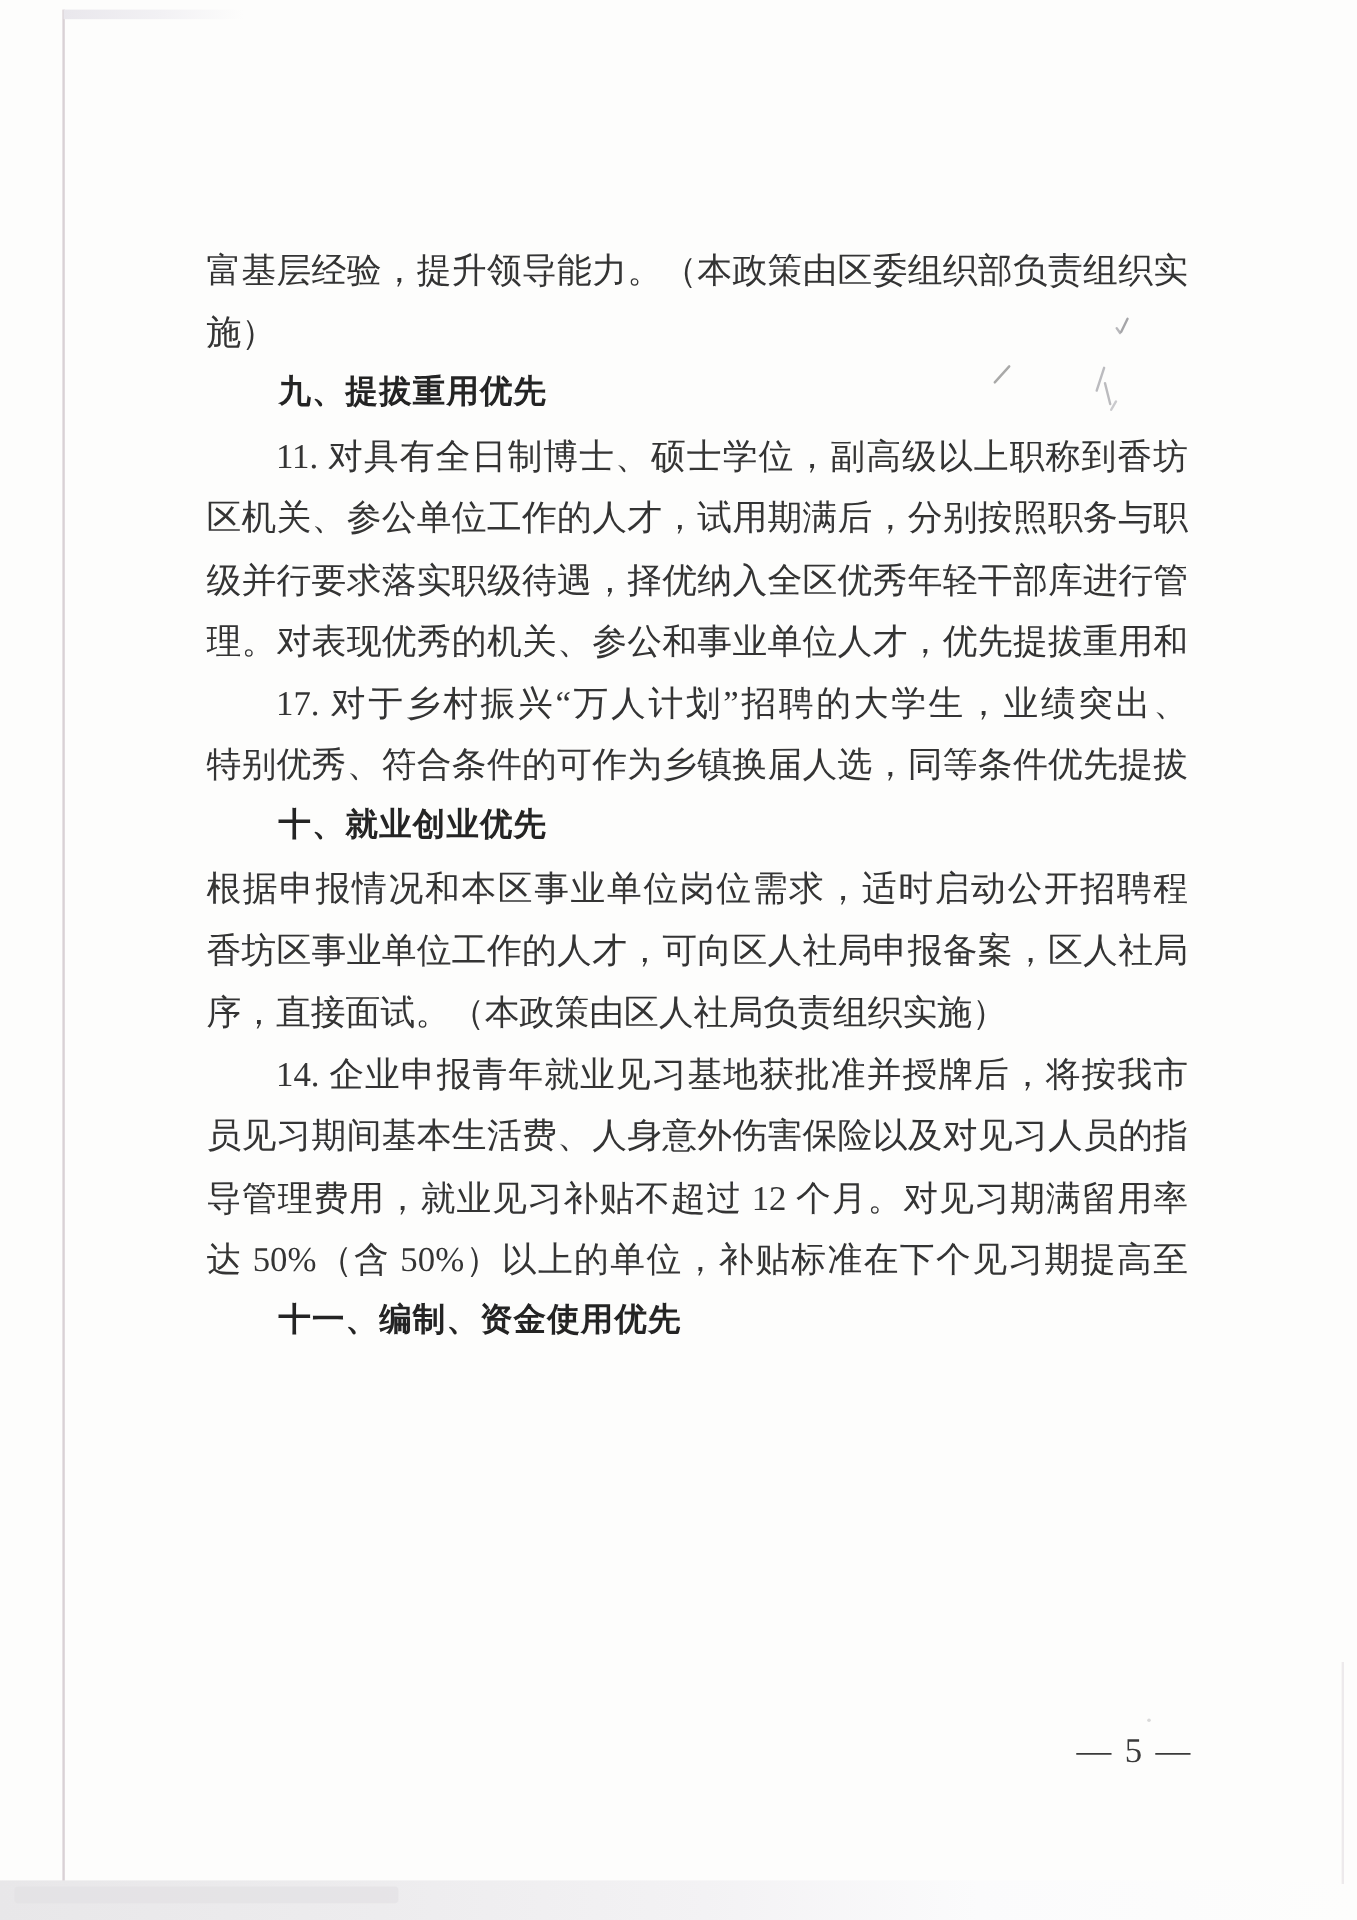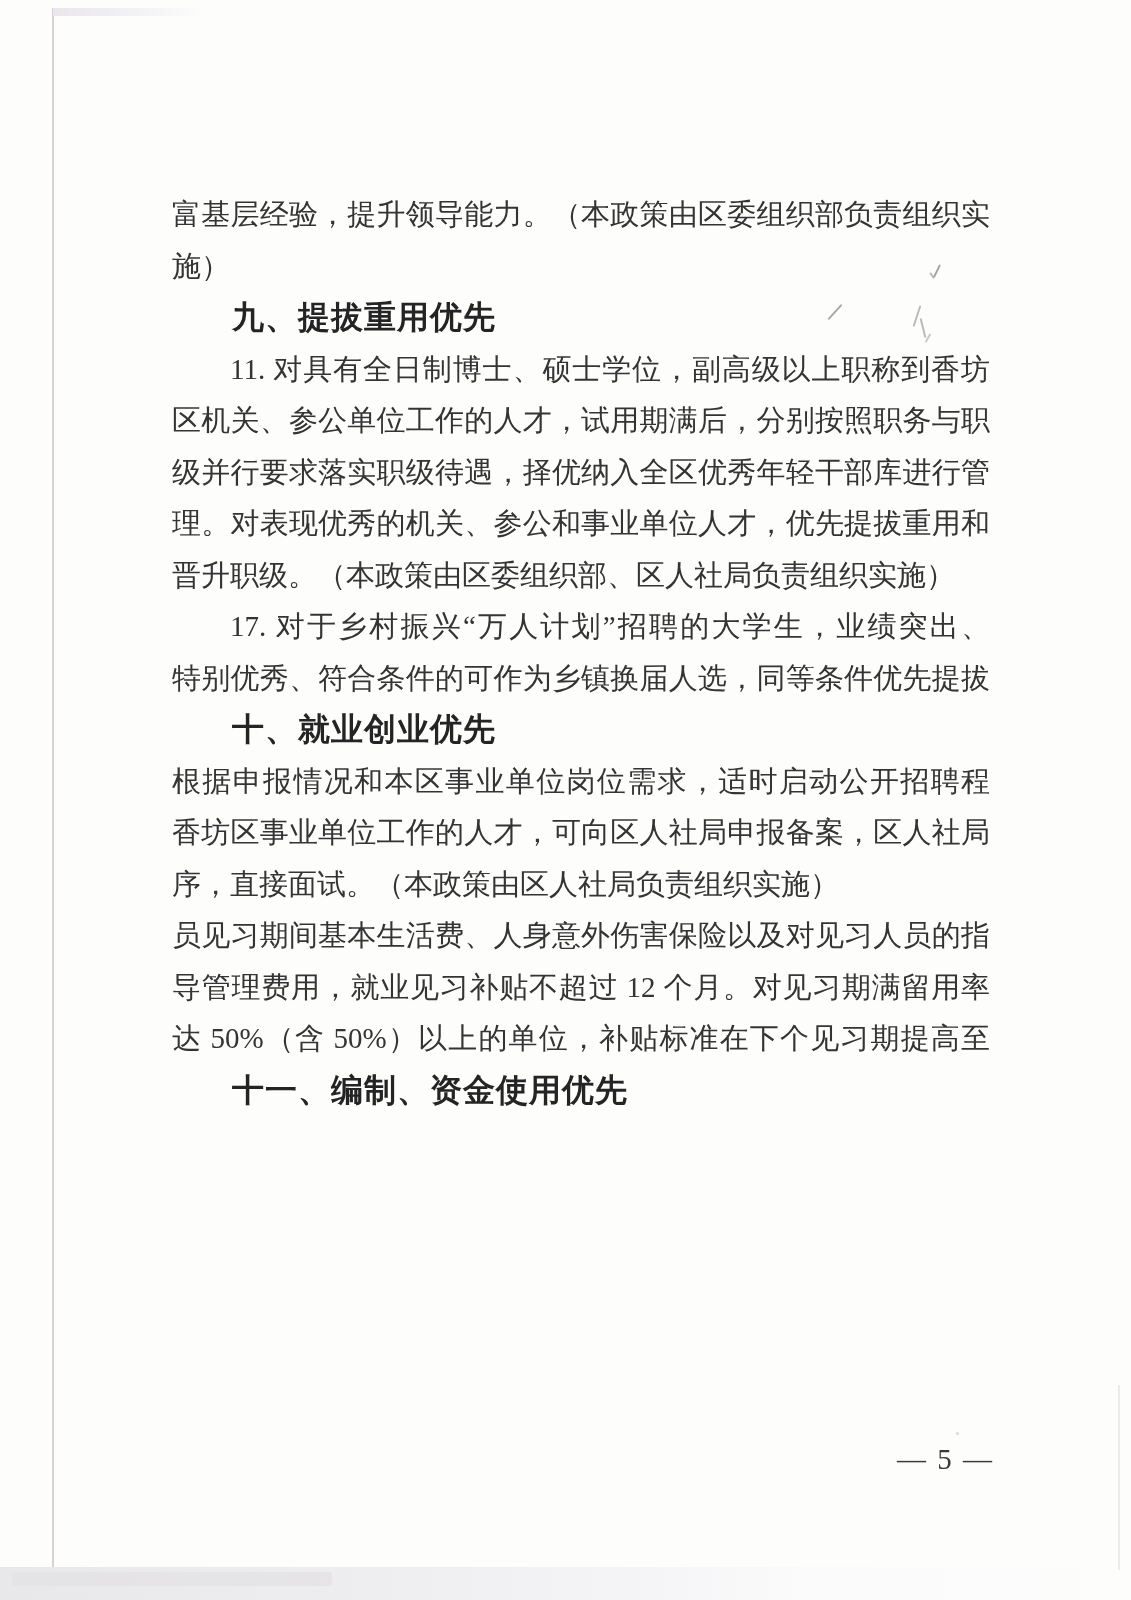--- a/index.html
+++ b/index.html
@@ -131,43 +131,43 @@
     top: 1432px;
     width: 3px;
     height: 3px;
     background: #d9d9d9;
     border-radius: 50%;
   }
   
   #text-block {
     position: absolute;
     left: 172px;
-    top: 189px;
+    top: 201px;
     width: 818px;
     font-size: 29px;
     line-height: 51.5px;
     color: #343434;
     letter-spacing: 0;
   }
   .line {
     text-align: justify;
     text-align-last: justify;
     white-space: nowrap;
   }
   .line.last {
     text-align: left;
     text-align-last: left;
   }
   .line.indent {
     text-indent: 58px;
   }
   .heading {
-    font-family: Liberation Sans, sans-serif;
+    font-family: Liberation Mono, monospace;
     font-weight: 700;
-    font-size: 32px;
+    font-size: 27px;
     line-height: 51.5px;
     color: #242424;
     padding-left: 60px;
     letter-spacing: 1px;
   }
   #page-number {
     position: absolute;
     left: 897px;
     top: 1443px;
     font-size: 29px;
@@ -196,27 +196,27 @@
   <div class="dust-speck"></div>
 
   <div id="text-block">
       <div class="line">富基层经验，提升领导能力。（本政策由区委组织部负责组织实</div>
       <div class="line last">施）</div>
       <div class="heading">九、提拔重用优先</div>
       <div class="line indent">11. 对具有全日制博士、硕士学位，副高级以上职称到香坊</div>
       <div class="line">区机关、参公单位工作的人才，试用期满后，分别按照职务与职</div>
       <div class="line">级并行要求落实职级待遇，择优纳入全区优秀年轻干部库进行管</div>
       <div class="line">理。对表现优秀的机关、参公和事业单位人才，优先提拔重用和</div>
-      <div class="line last">晋升职级。（本政策由区委组织部、区人社局负责组织实施）</div>
       <div class="line indent">17. 对于乡村振兴“万人计划”招聘的大学生，业绩突出、</div>
       <div class="line">特别优秀、符合条件的可作为乡镇换届人选，同等条件优先提拔</div>
       <div class="heading">十、就业创业优先</div>
       <div class="line">根据申报情况和本区事业单位岗位需求，适时启动公开招聘程</div>
       <div class="line">香坊区事业单位工作的人才，可向区人社局申报备案，区人社局</div>
       <div class="line last">序，直接面试。（本政策由区人社局负责组织实施）</div>
+      <div class="line indent">14. 企业申报青年就业见习基地获批准并授牌后，将按我市</div>
       <div class="line">员见习期间基本生活费、人身意外伤害保险以及对见习人员的指</div>
       <div class="line">导管理费用，就业见习补贴不超过 12 个月。对见习期满留用率</div>
       <div class="line">达 50%（含 50%）以上的单位，补贴标准在下个见习期提高至</div>
       <div class="heading">十一、编制、资金使用优先</div>
     </div>
 
   <div id="page-number">— 5 —</div>
 
 </div>
 

